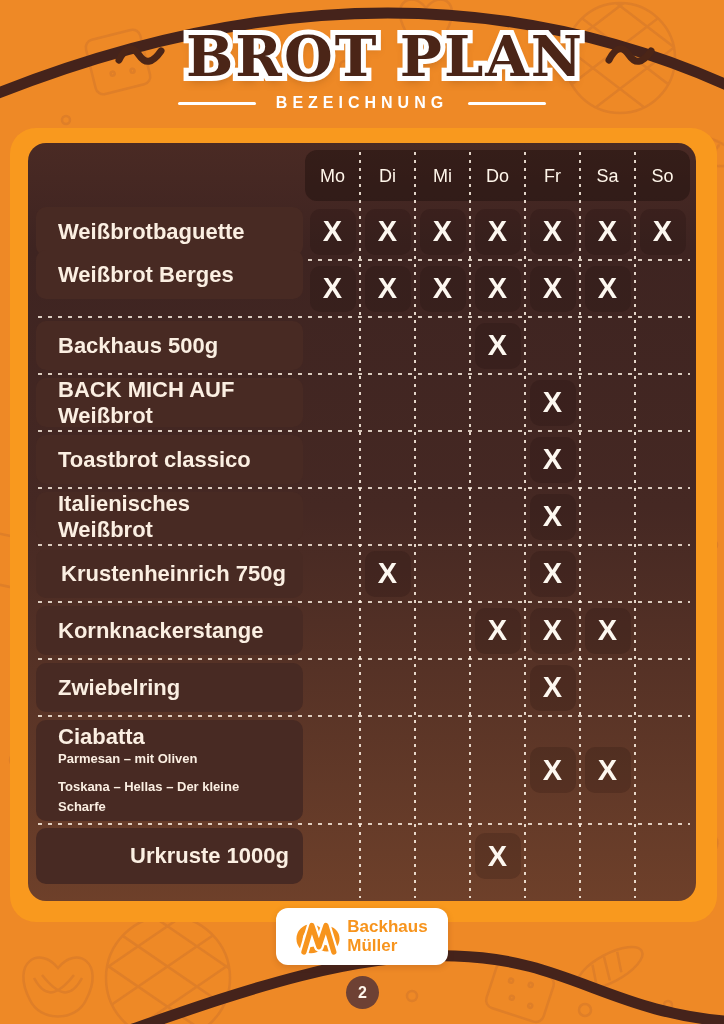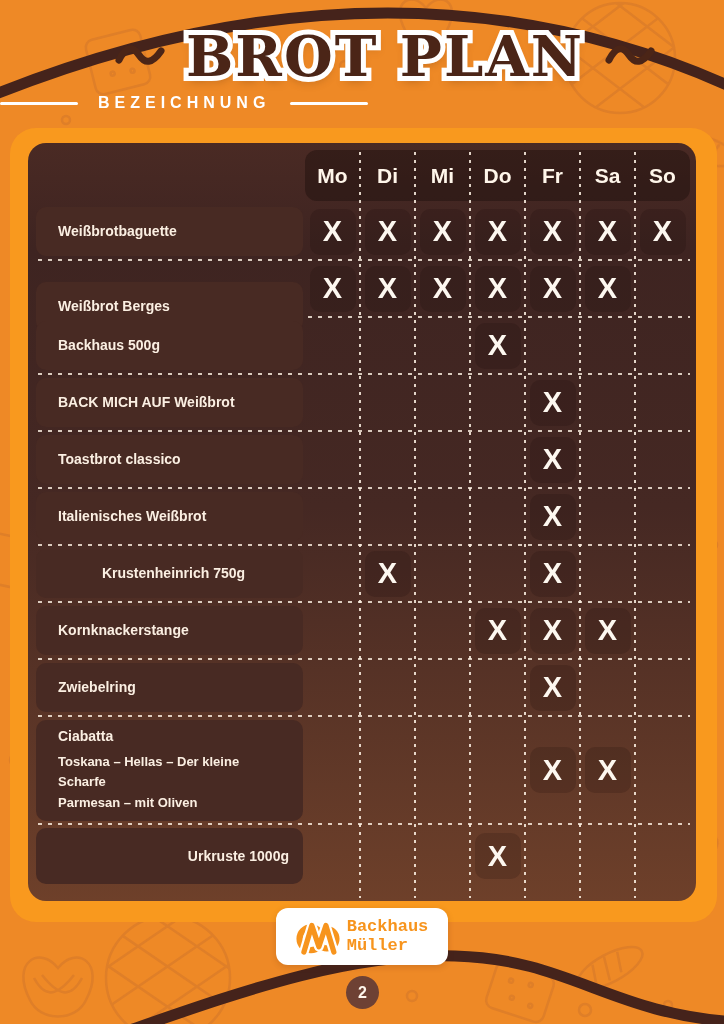--- a/index.html
+++ b/index.html
@@ -19,48 +19,48 @@
   .title-row{position:absolute;top:28px;left:0;width:100%;display:flex;align-items:center;justify-content:center;gap:20px;padding-left:46px;}
   .title-stack{display:grid;}
   .title-stack>span{
     grid-area:1/1;
     font-family:"DejaVu Serif",serif;font-weight:bold;
     font-size:56px;line-height:1;letter-spacing:2px;white-space:nowrap;
   }
   .t-outline{color:var(--titleBrown,#4B2517);-webkit-text-stroke:10px #FFFFFF;text-stroke:10px #FFFFFF;
     text-shadow:0 5px 10px rgba(75,35,15,.35);}
   .t-fill{color:var(--titleBrown,#4B2517);}
-  .subtitle-row{position:absolute;top:94px;left:0;width:100%;display:flex;align-items:center;justify-content:flex-start;gap:20px;}
+  .subtitle-row{position:absolute;top:94px;left:0;width:100%;display:flex;align-items:center;justify-content:center;gap:20px;}
   .sub-line{display:inline-block;width:78px;height:3px;border-radius:2px;background:#FFFFFF;}
   .subtitle{color:#FFFFFF;font-weight:bold;font-size:16px;letter-spacing:5px;}
 
   
   .card{position:absolute;left:10px;top:128px;width:707px;height:794px;border-radius:26px;
     background:var(--card,#F9991E);z-index:2;}
   .table{position:absolute;left:28px;top:143px;width:668px;height:758px;border-radius:18px;z-index:3;
     background:linear-gradient(180deg,#4A2A24 0%,#3E2421 14%,#452823 48%,#6E402A 100%);
     overflow:hidden;}
   .hdrbar{position:absolute;background:rgba(22,10,9,.38);border-radius:12px;}
-  .day-label{position:absolute;transform:translate(-50%,-50%);color:#FFF6EA;font-weight:bold;font-size:21px;}
+  .day-label{position:absolute;transform:translate(-50%,-50%);color:#FFF6EA;font-weight:normal;font-size:18px;}
   .vline{position:absolute;width:2px;
     background:repeating-linear-gradient(180deg,rgba(255,243,229,.85) 0 3px,transparent 3px 8px);}
   .hline{position:absolute;height:2px;
     background:repeating-linear-gradient(90deg,rgba(255,243,229,.8) 0 4px,transparent 4px 10px);}
   .rowbox{position:absolute;left:8px;width:267px;border-radius:10px;background:var(--rowBox,#482A23);
     display:flex;flex-direction:column;justify-content:center;padding:0 14px 0 22px;}
-  .rowbox .nm{color:#FBEFE2;font-weight:bold;font-size:14px;line-height:1.15;}
+  .rowbox .nm{color:#FBEFE2;font-weight:bold;font-size:22px;line-height:1.15;}
   .rowbox .sub{color:#FBEFE2;font-weight:bold;font-size:13px;line-height:1.55;margin-top:8px;}
   .markcell{position:absolute;width:46px;height:46px;border-radius:10px;background:rgba(16,7,5,.16);
     display:flex;align-items:center;justify-content:center;transform:translate(-50%,-50%);}
   .markcell span{color:#FDF8F0;font-weight:bold;font-size:29px;line-height:1;}
 
   
   .logo{position:absolute;left:276px;top:908px;width:172px;height:57px;border-radius:12px;background:#FFFFFF;
     z-index:4;display:flex;align-items:center;justify-content:center;gap:7px;box-shadow:0 2px 6px rgba(90,40,10,.18);}
-  .logo-text{font-family:Liberation Mono, monospace;font-weight:bold;font-size:17px;line-height:1.08;
+  .logo-text{font-family:Liberation Sans, sans-serif;font-weight:bold;font-size:17px;line-height:1.08;
     color:var(--logoOrange,#F7941D);}
   .page-num{position:absolute;left:346px;top:976px;width:33px;height:33px;border-radius:50%;z-index:4;
     background:var(--circleBrown,#6E4134);display:flex;align-items:center;justify-content:center;}
   .page-num span{color:#FFF6EC;font-weight:bold;font-size:16px;}
 </style>
 </head>
 <body>
 
 <div class="page" style="--bg: #EE8926; --card: #F9991E; --rowBox: #482A23; --titleBrown: #4B2517; --logoOrange: #F7941D; --circleBrown: #6E4134;">
 
@@ -207,21 +207,21 @@
       <div class="markcell" style="left: 524.5px; top: 88.5px;">
         <span>X</span>
       </div>
       <div class="markcell" style="left: 579.5px; top: 88.5px;">
         <span>X</span>
       </div>
       <div class="markcell" style="left: 634.5px; top: 88.5px;">
         <span>X</span>
       </div>
       <div class="hline" style="left: 10px; top: 173px; width: 652px;"></div>
-      <div class="rowbox" style="top: 139px; height: 49px; justify-content: center;">
+      <div class="rowbox" style="top: 107px; height: 49px; justify-content: center;">
         <div class="nm">Weißbrot Berges</div>
       </div>
       <div class="markcell" style="left: 304.5px; top: 145.5px;">
         <span>X</span>
       </div>
       <div class="markcell" style="left: 359.5px; top: 145.5px;">
         <span>X</span>
       </div>
       <div class="markcell" style="left: 414.5px; top: 145.5px;">
         <span>X</span>
@@ -289,22 +289,22 @@
       <div class="hline" style="left: 10px; top: 572px; width: 652px;"></div>
       <div class="rowbox" style="top: 520px; height: 49px;">
         <div class="nm">Zwiebelring</div>
       </div>
       <div class="markcell" style="left: 524.5px; top: 544.5px;">
         <span>X</span>
       </div>
       <div class="hline" style="left: 10px; top: 680px; width: 652px;"></div>
       <div class="rowbox" style="top: 577px; height: 101px;">
         <div class="nm">Ciabatta</div>
+        <div class="sub" style="margin-top: 0px;">Parmesan – mit Oliven</div>
         <div class="sub" style="margin-top: 8px;">Toskana – Hellas – Der kleine Scharfe</div>
-        <div class="sub" style="margin-top: 0px;">Parmesan – mit Oliven</div>
       </div>
       <div class="markcell" style="left: 524.5px; top: 627px;">
         <span>X</span>
       </div>
       <div class="markcell" style="left: 579.5px; top: 627px;">
         <span>X</span>
       </div>
       <div class="rowbox" style="top: 685px; height: 56px; align-items: flex-end;">
         <div class="nm">Urkruste 1000g</div>
       </div>

